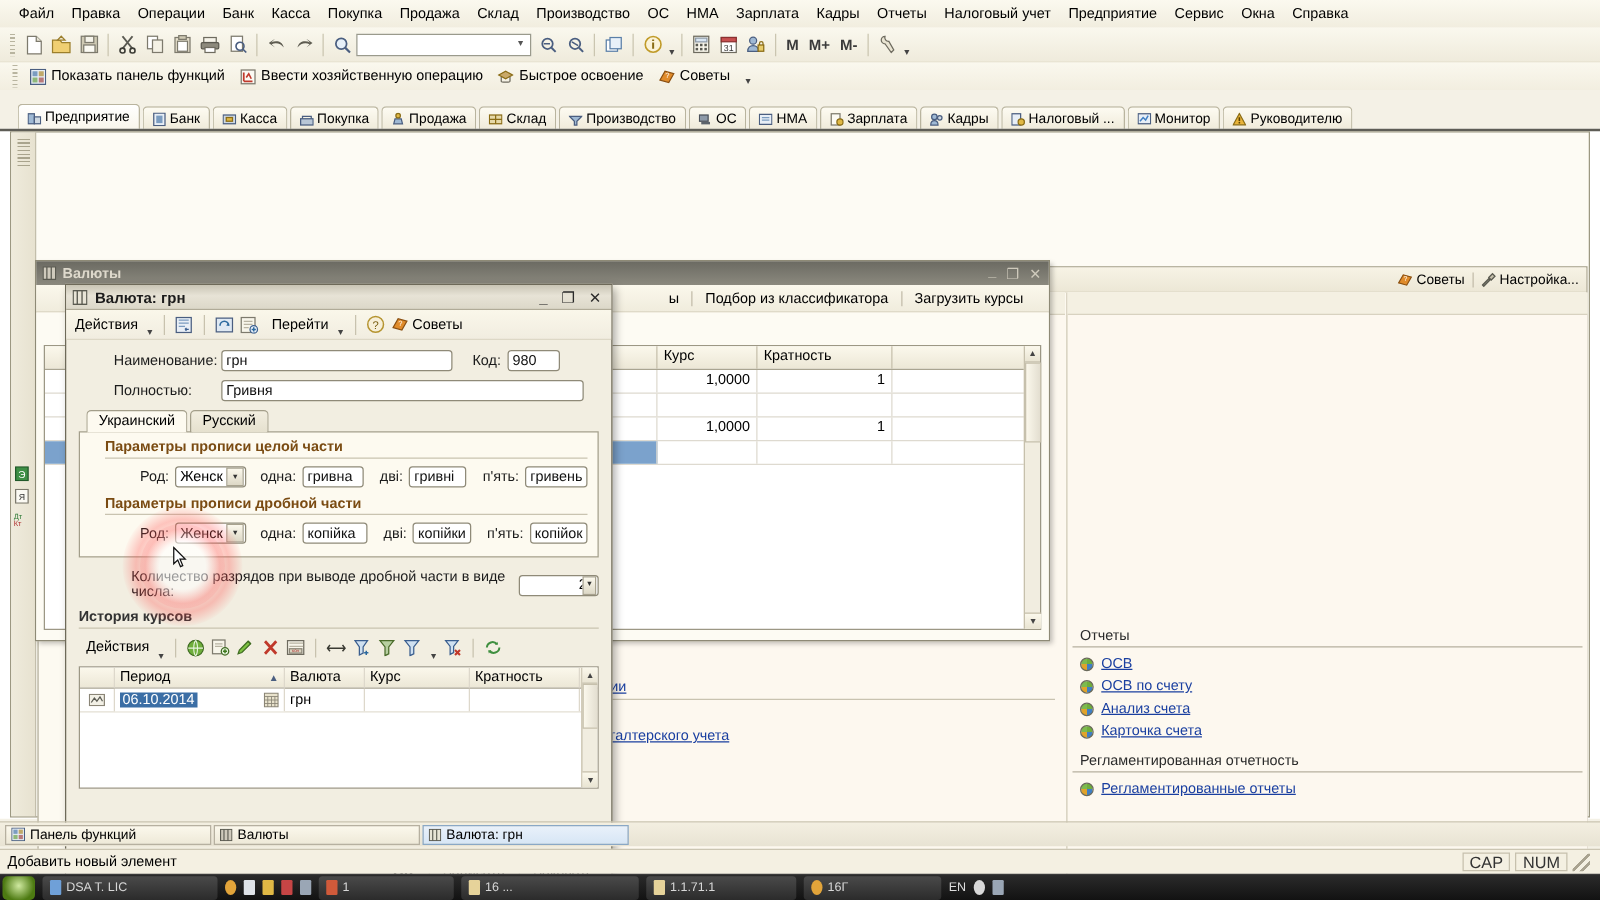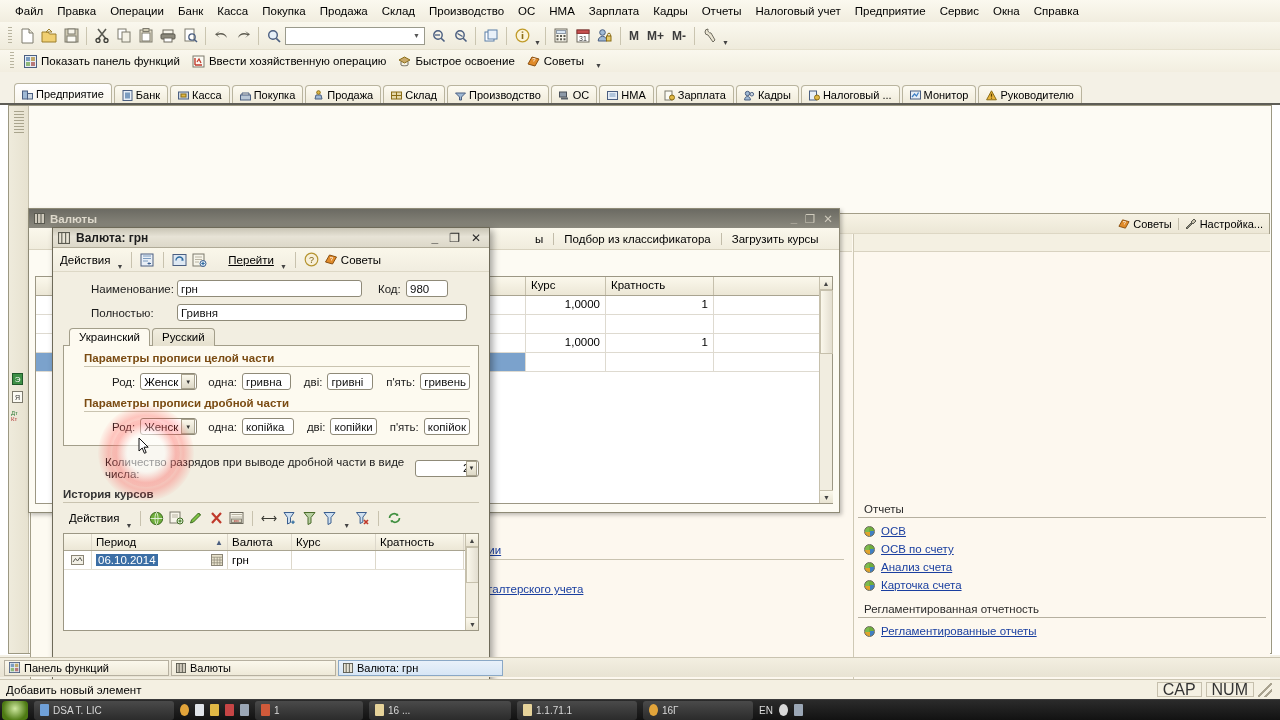--- a/index.html
+++ b/index.html
@@ -317,21 +317,21 @@
 
   
   .statusbar {
     position:absolute; left:0; top:679px; width:1280px; height:20px;
     background:#f4f0e2; border-top:1px solid #cbc5b2;
     display:flex; align-items:center; font-size:11.5px; padding-left:6px;
   }
   .status-right { margin-left:auto; display:flex; gap:4px; padding-right:6px; align-items:center;}
   .status-cell {
     border:1px solid #c6c0ad; padding: 0 5px; height:15px;
-    display:flex;align-items:center; font-size:16px; color:#333;
+    display:flex;align-items:center; font-size:13px; color:#333;
   }
   .resize-grip {
     width:14px;height:14px; margin-right:2px;
     background-image:
       linear-gradient(135deg, transparent 45%, #a9a390 45%, #a9a390 55%, transparent 55%),
       linear-gradient(135deg, transparent 70%, #a9a390 70%, #a9a390 80%, transparent 80%);
   }
 
   
   .ostaskbar {
@@ -909,21 +909,21 @@
             </svg>
         </span>
         <span>
           <svg width="15" height="14" viewBox="0 0 15 14">
               <rect x="1" y="1" width="11" height="12" fill="#f7f5ea" stroke="#7d7a6d"></rect>
               <path d="M3 4h7M3 6.5h7M3 9h4" stroke="#b8b3a2"></path>
               <circle cx="11" cy="10.5" r="3" fill="#e9f1f9" stroke="#3a5e8f"></circle>
               <path d="M11 8.8v3.4M9.3 10.5h3.4" stroke="#2d6a9f" stroke-width="1.2"></path>
             </svg>
         </span>
-        <span style="margin-left:16px;text-decoration:underline;">Перейти</span>
+        <span style="margin-left:5px;">Перейти</span>
         <span class="caret-dn" style="padding-bottom:1px;">▼</span>
         <span class="sep"></span>
         <span>
           <svg width="15" height="15" viewBox="0 0 15 15">
               <circle cx="7.5" cy="7.5" r="6.3" fill="#f7efd8" stroke="#b59430" stroke-width="1.2"></circle>
               <text x="7.5" y="11" font-size="9" text-anchor="middle" fill="#7a5f12" font-family="sans-serif">?</text>
             </svg>
         </span>
         <span style="display:flex;align-items:center;gap:3px;">
           <span>

